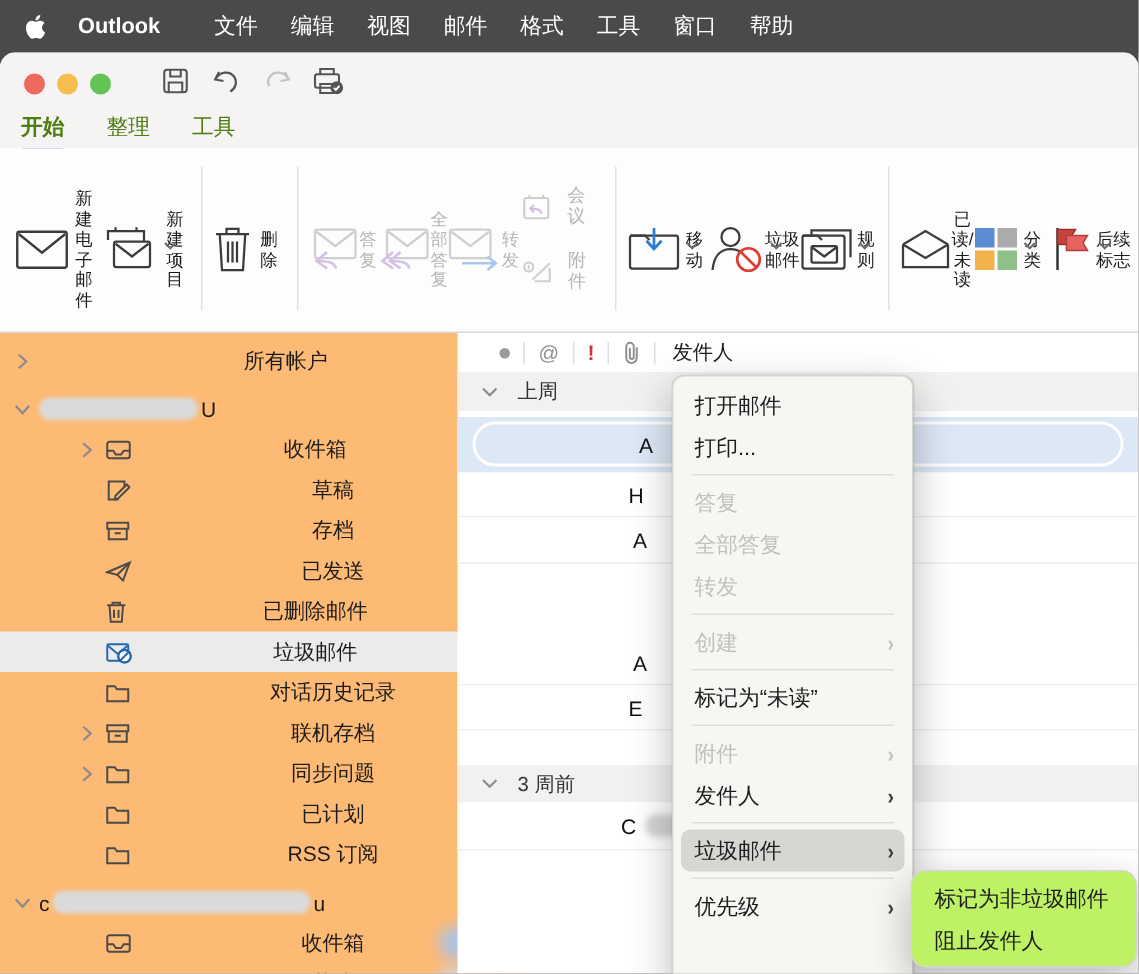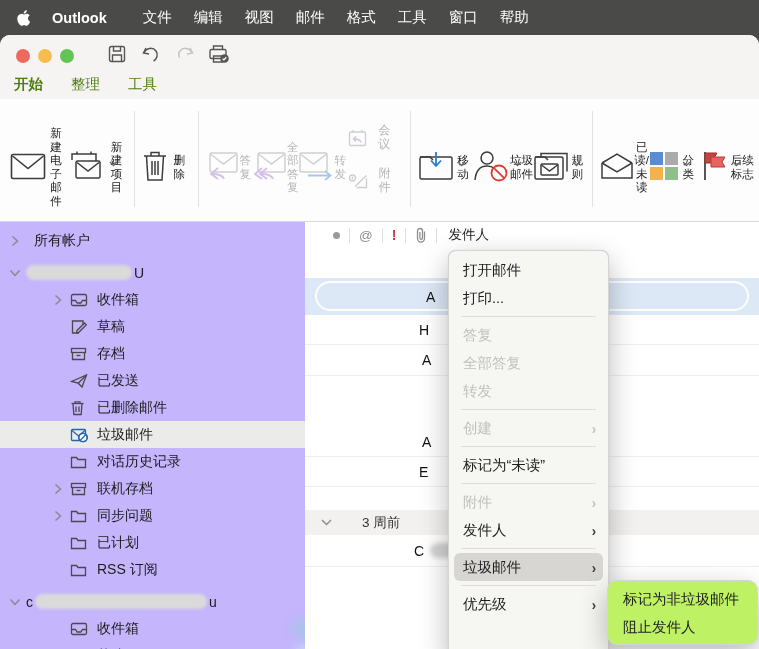--- a/index.html
+++ b/index.html
@@ -34,22 +34,22 @@
   .rbtn { display:flex; flex-direction:row; align-items:center; padding-top:4px; }
   .ric { height:46px; display:flex; align-items:center; justify-content:center; position:relative; }
   .rlabel { font-size:11.5px; line-height:13.5px; color:#1b1b1b; text-align:center; margin-top:3px; white-space:pre-line; }
   .chev { position:absolute; right:-12px; top:18px; }
   .rbtn.dis .rlabel { color:#b5b5b5; }
   .smallcol { display:flex; flex-direction:column; justify-content:center; gap:12px; padding:0 8px 14px 6px; }
   .smallbtn { display:flex; align-items:center; gap:6px; }
   .smallbtn .rlabel { margin-top:0; font-size:12px; }
 
   
-  .sidebar { position:absolute; top:187px; left:0; width:348px; bottom:0; background:#c4b5fd;
-             border-right:1px solid #dcdcdc; padding-top:5px; overflow:hidden; }
+  .sidebar { position:absolute; top:187px; left:0; width:348px; bottom:0; background:#fdba74;
+             border-right:1px solid #dcdcdc; padding-top:5px; overflow:hidden;text-align:center; }
   .srow { height:27px; display:flex; align-items:center; position:relative; font-size:14px; color:#1c1c1c; }
   .srow.acct { margin-top:5px; }
   .schev { width:22px; display:flex; justify-content:center; margin-left:4px; }
   .srow.child { padding-left:46px; }
   .cslot { width:24px; display:flex; justify-content:center; }
   .islot { width:27px; display:flex; align-items:center; }
   .slabel { flex:1; }
   .sbadge { margin-right:16px; color:#2064c6; font-weight:700; font-size:13.5px; }
   .srow.selected { background:#ebebea; }
   .blob { background:#dadada; border-radius:9px; height:15px; filter:blur(1.5px); display:inline-block; }
@@ -541,20 +541,28 @@
       <span class="fsep"></span>
       <span>
         <svg width="12" height="16" viewBox="0 0 12 16" fill="none" stroke="#8e8e8e" stroke-width="1.3">
             <path d="M9.5 4.5 v7 a3.5 3.5 0 0 1 -7 0 V4 a2.5 2.5 0 0 1 5 0 v7 a1.3 1.3 0 0 1 -2.6 0 V5"></path>
           </svg>
       </span>
       <span class="fsep"></span>
       <span class="fsender">发件人</span>
     </div>
 
+    <div class="section" style="top:26px; height:26px;">
+      <span class="schev">
+        <svg width="11" height="7" viewBox="0 0 11 7" fill="none" stroke="#8a8a8a" stroke-width="1.4">
+            <path d="M1 1 L5.5 5.5 L10 1"></path>
+          </svg>
+      </span>
+      <span style="margin-left:8px">上周</span>
+    </div>
 
     <div class="lrow selected" style="top:56px; height:37px;">
       <span class="selring"></span>
       <span class="letter" style="left:121px">A</span>
     </div>
     <div class="lrow" style="top:93px; height:30px;">
       <span class="letter" style="left:114px">H</span>
     </div>
     <div class="lrow" style="top:123px; height:31px;">
       <span class="letter" style="left:117px">A</span>
@@ -575,21 +583,21 @@
       <span class="letter" style="left:114px">E</span>
     </div>
     <div class="lrow" style="top:265px; height:23px; border-bottom:none;"></div>
 
     <div class="section" style="top:288px; height:25px;">
       <span class="schev">
         <svg width="11" height="7" viewBox="0 0 11 7" fill="none" stroke="#8a8a8a" stroke-width="1.4">
             <path d="M1 1 L5.5 5.5 L10 1"></path>
           </svg>
       </span>
-      <span style="margin-left:25px">3 周前</span>
+      <span style="margin-left:8px">3 周前</span>
     </div>
     <div class="lrow" style="top:313px; height:32px;">
       <span class="letter" style="left:109px">C</span>
       <span class="rowblob" style="left:125px; width:75px;"></span>
     </div>
   </div>
 
 </div>
 
 <div class="ctxmenu">

